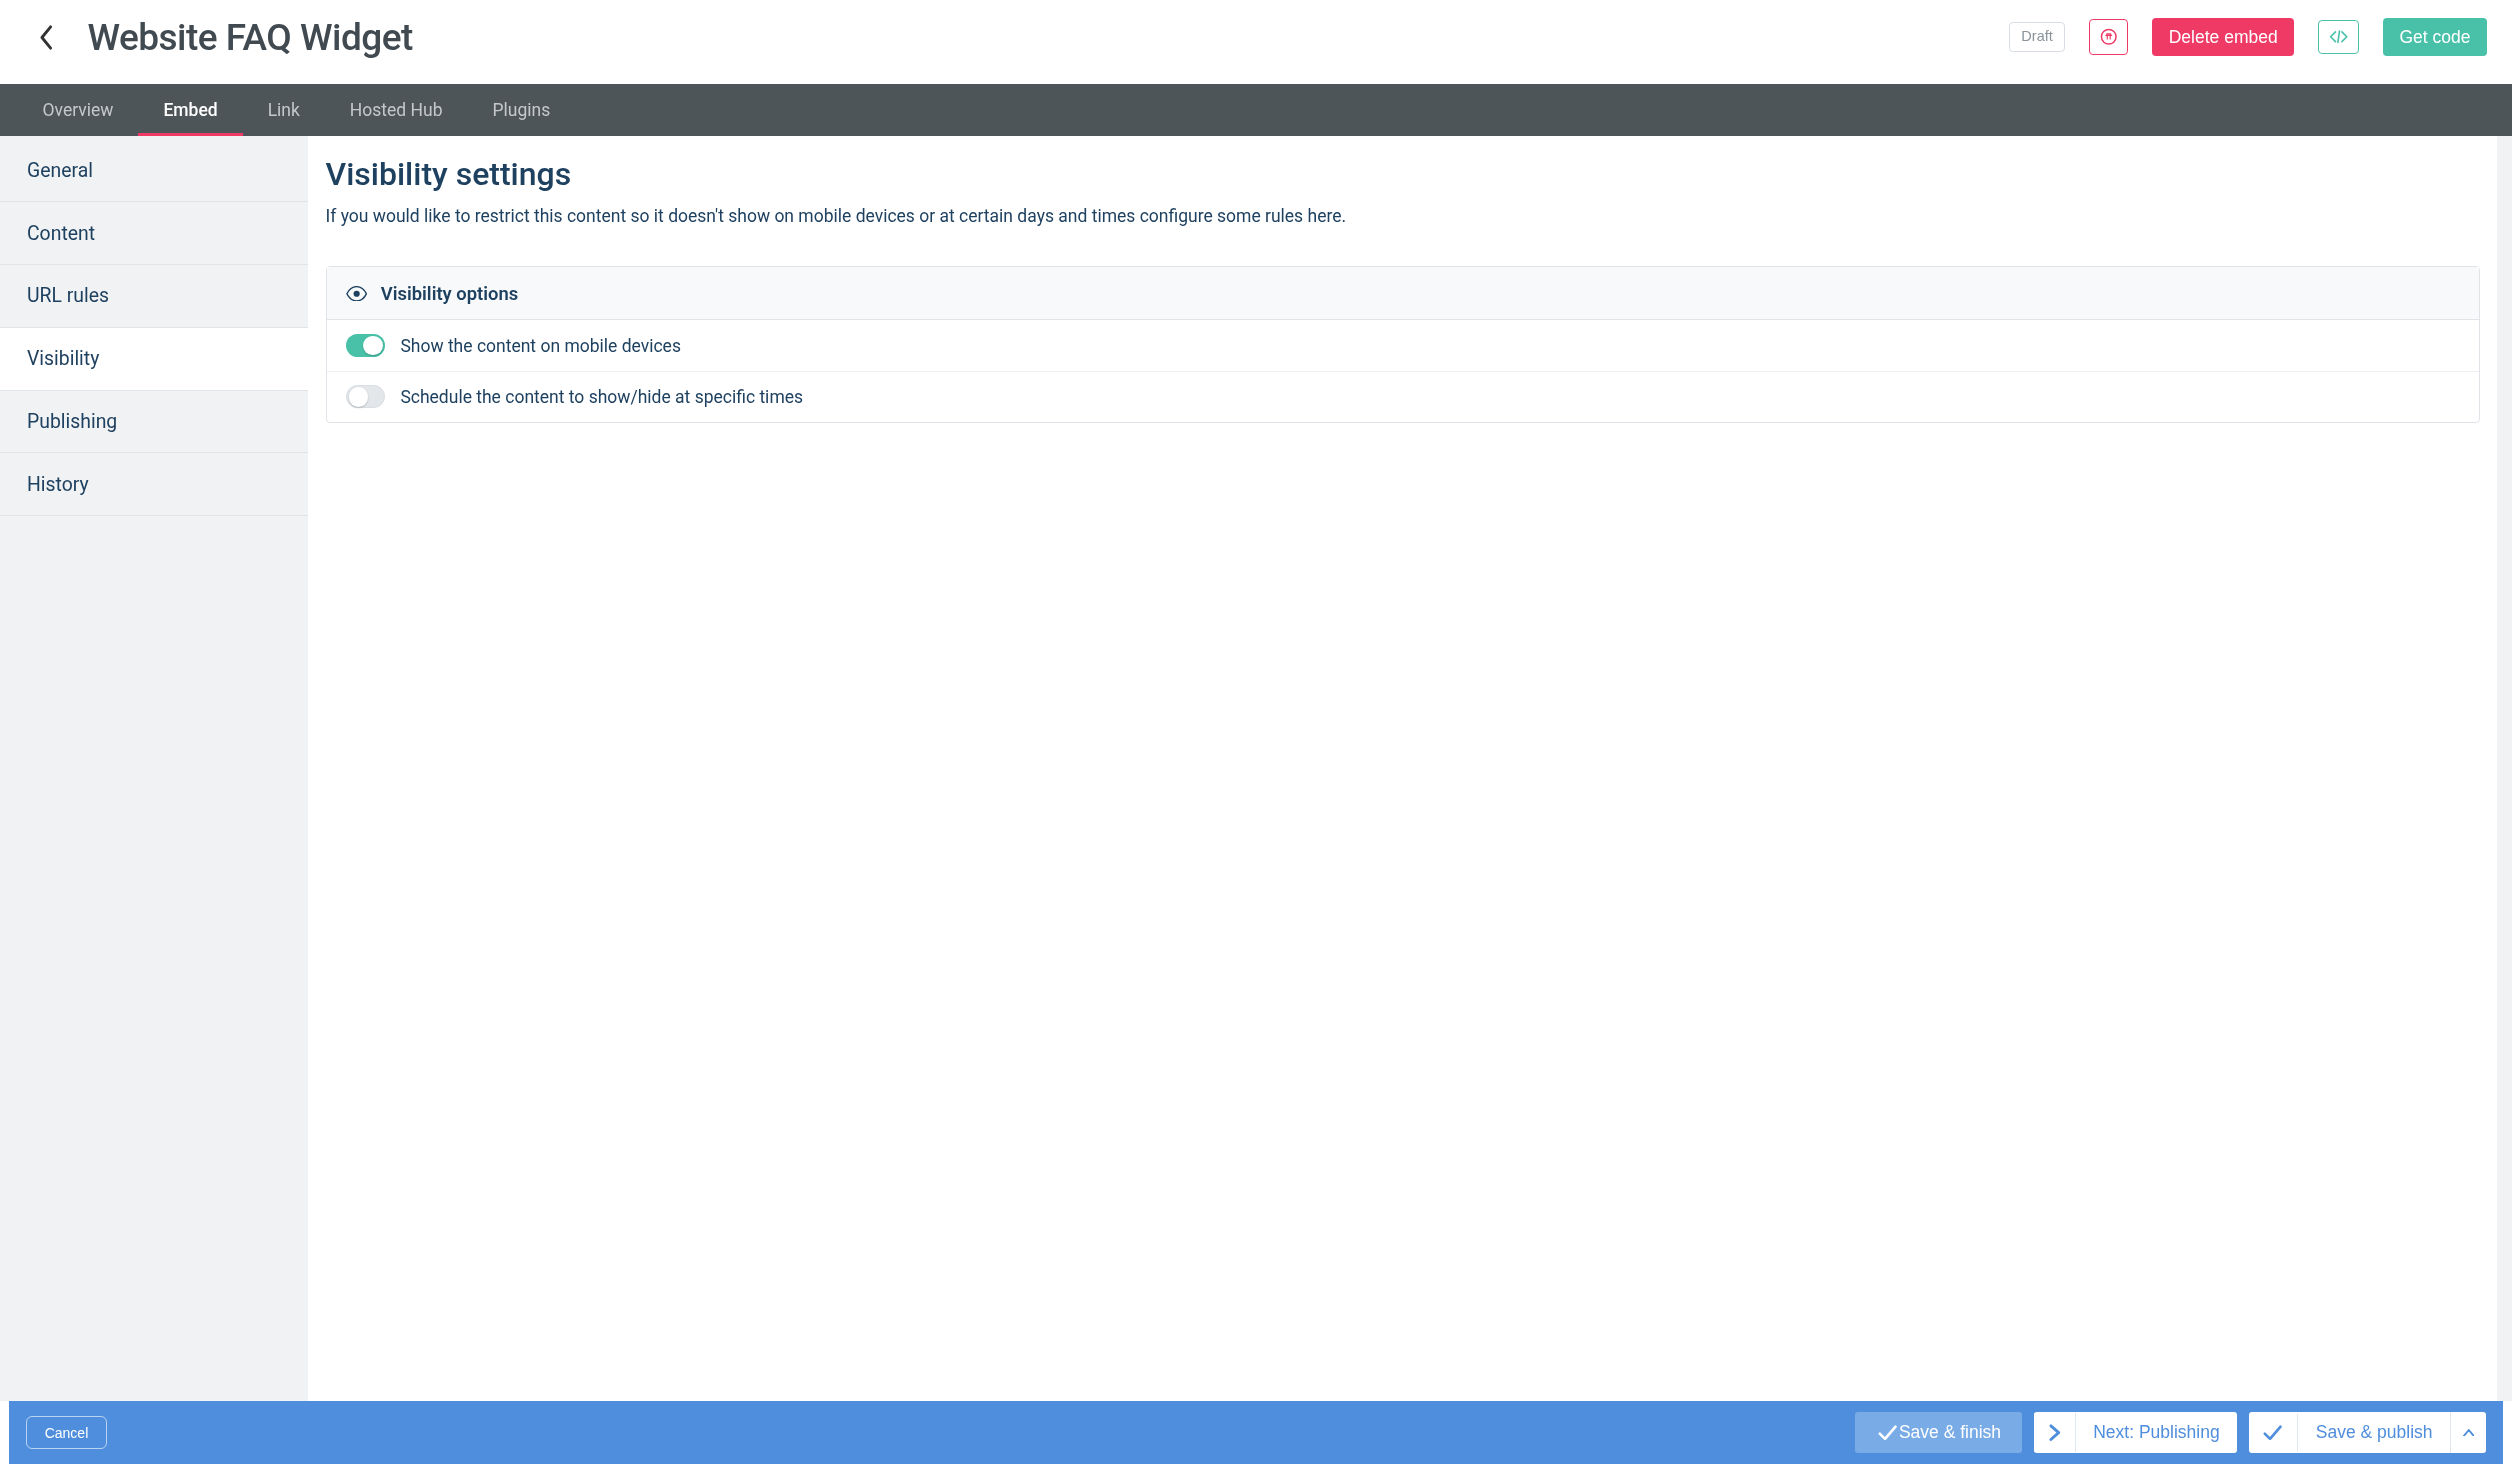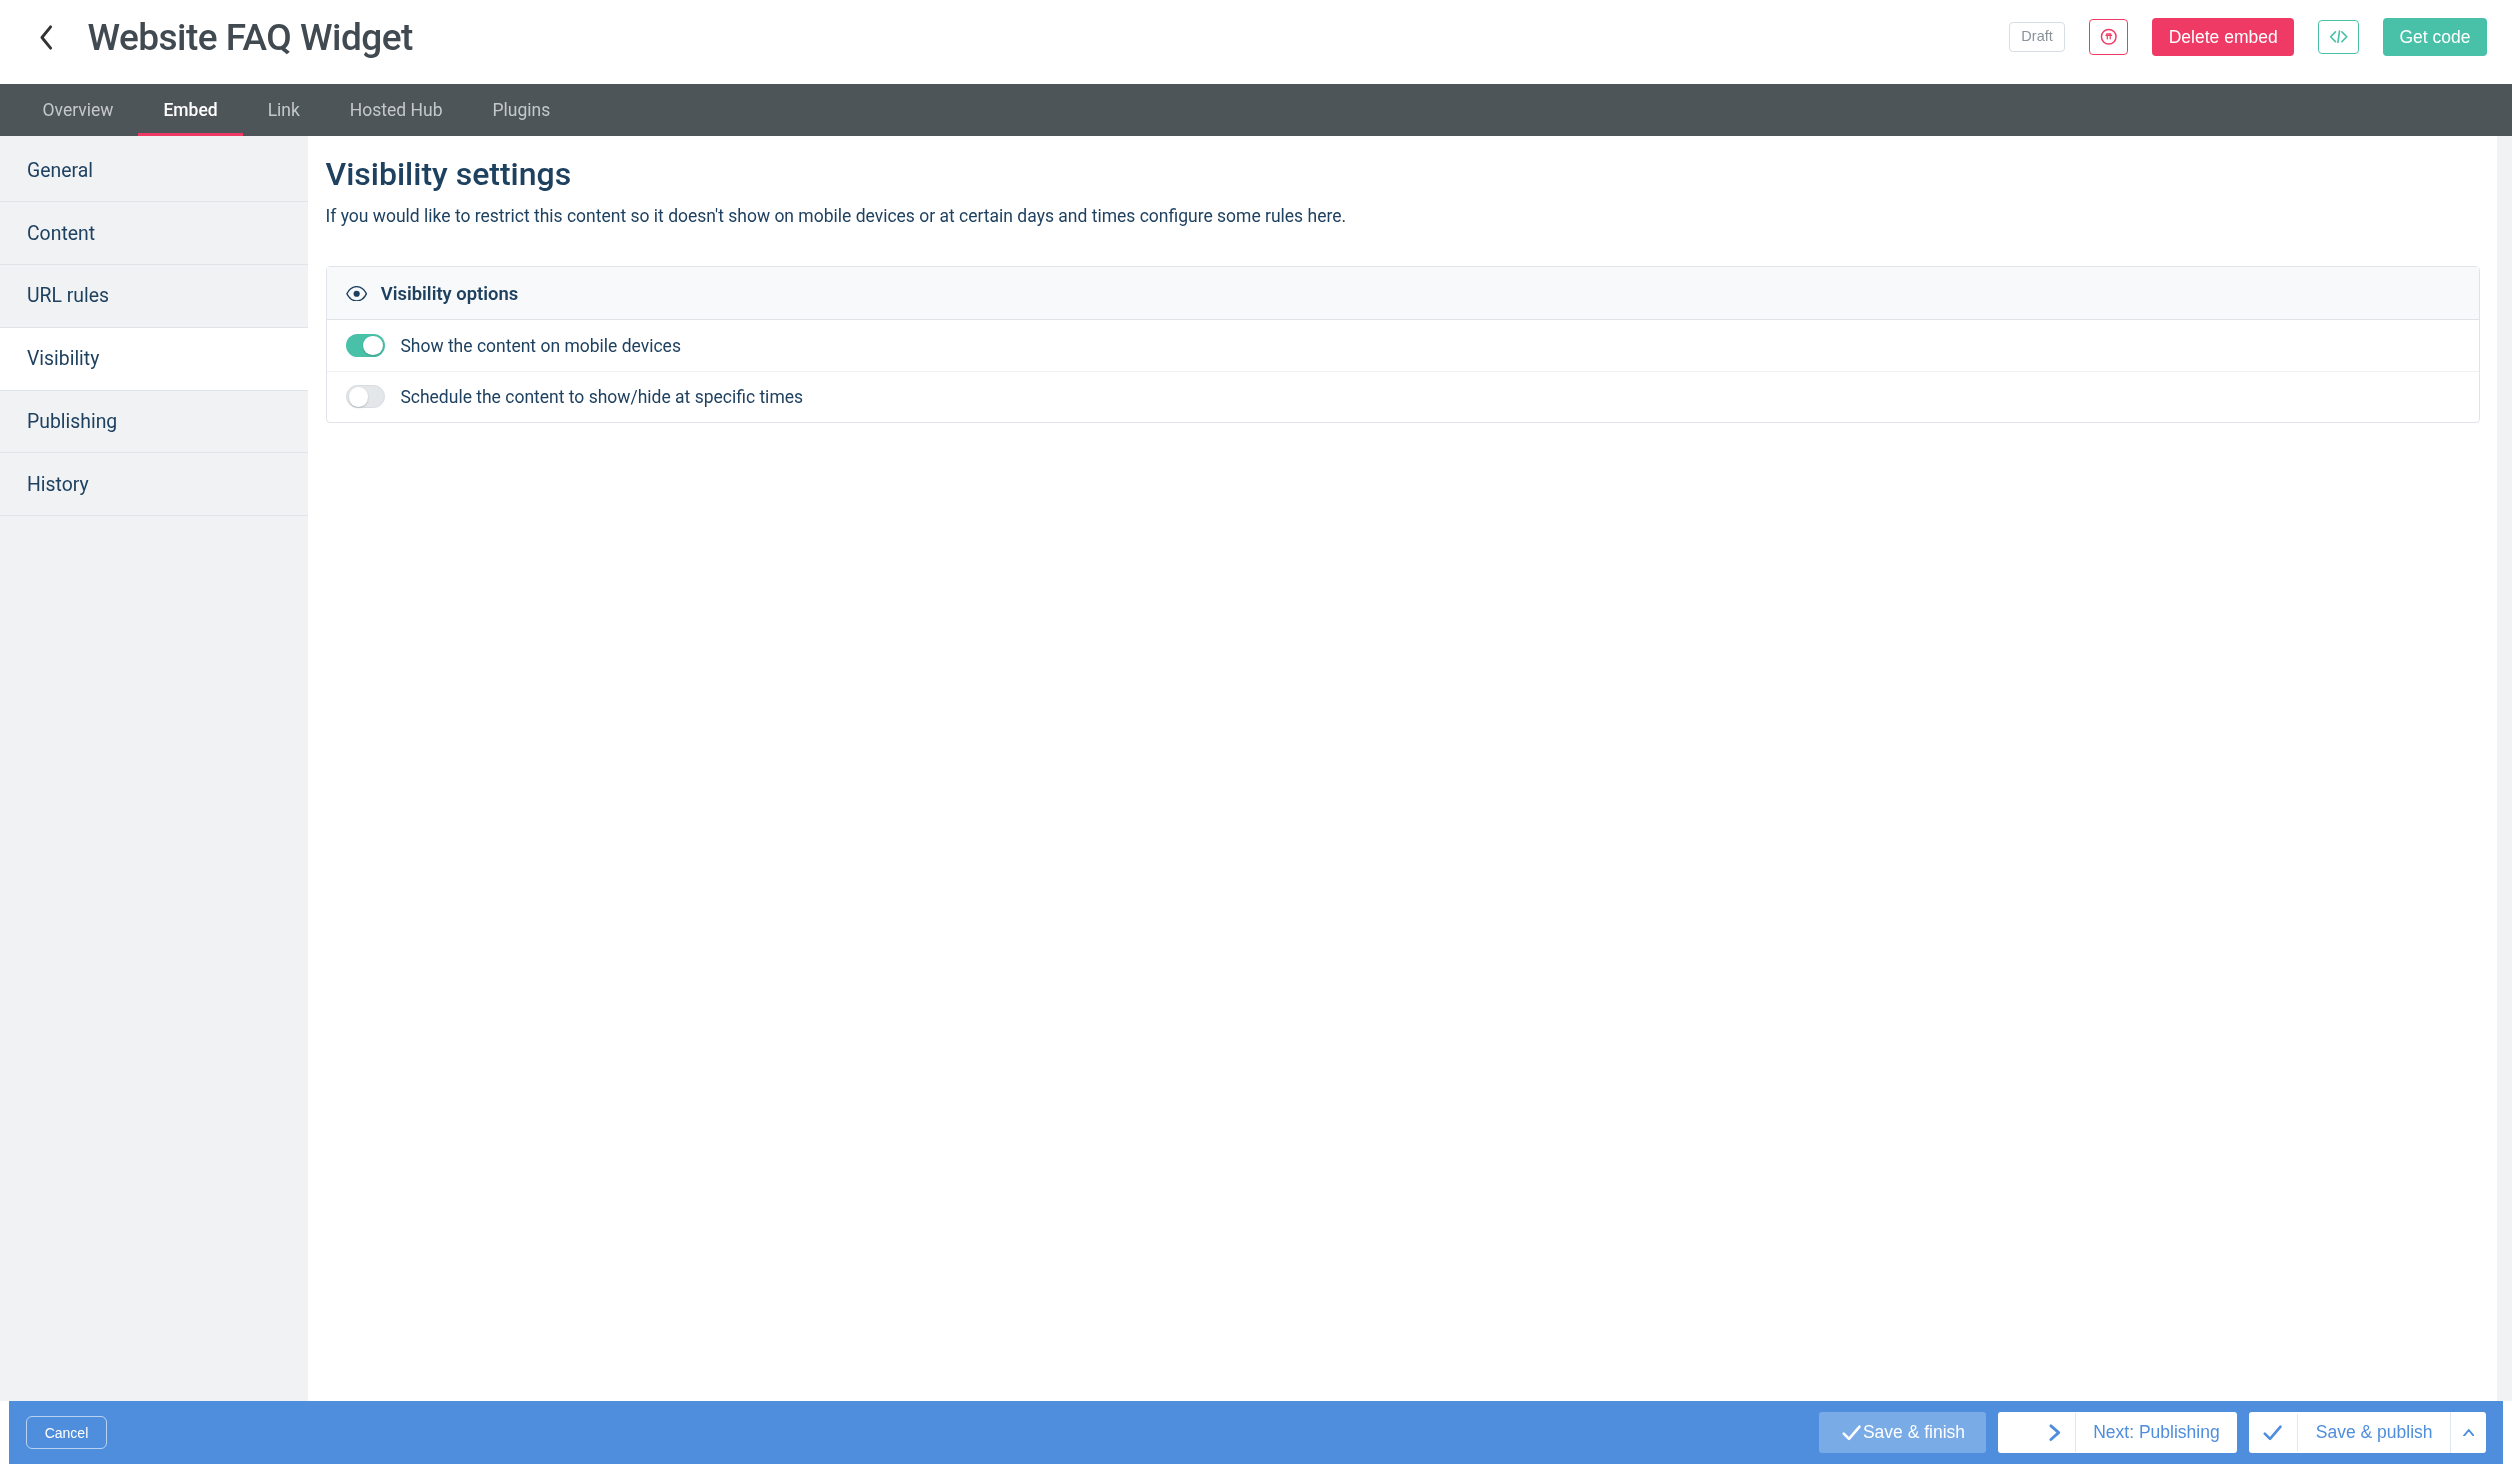--- a/index.html
+++ b/index.html
@@ -40,21 +40,21 @@
   .toggle .knob { width:19.4px; height:19.4px; border-radius:50%; background:#fff; position:absolute; top:1.9px; box-shadow:0 1px 1.9px rgba(0,0,0,0.2); transition:left .15s; }
   .toggle.on { background:#48c1a8; }
   .toggle.on .knob { left:17.5px; }
   .toggle.off { background:#e4e7ea; border:1px solid #d7dde2; }
   .toggle.off .knob { left:1.9px; top:1px; }
   
   .footer { background:#4f8edc; display:flex; align-items:center; padding:11.6px 17.5px; gap:11.6px; margin:0 8.7px 8.7px 8.7px; }
   .footer .spacer { flex:1; }
   .btn-cancel { background:transparent; border:1px solid rgba(255,255,255,0.6); color:#fff; font-size:14px; padding:7.8px 17.5px; border-radius:6px; cursor:pointer; }
   .btn-save-finish { background:#79abe6; color:#fff; font-size:17.5px; border:none; padding:9.7px 21.3px; border-radius:2.9px; display:inline-flex; align-items:center; gap:1px; cursor:pointer; }
-  .btn-next { background:#fff; color:#4f8edc; font-size:17.5px; border:none; border-radius:2.9px; display:inline-flex; align-items:center; cursor:pointer; overflow:hidden;padding-left:36px; }
+  .btn-next { background:#fff; color:#4f8edc; font-size:17.5px; border:none; border-radius:2.9px; display:inline-flex; align-items:center; cursor:pointer; overflow:hidden; }
   .btn-next .icon-part { background:#fff; padding:9.7px 13.6px; display:inline-flex; align-items:center; color:#4f8edc; border-right:1px solid #e1e8f2; }
   .btn-next .text-part { padding:9.7px 17.5px; }
   .btn-publish-group { display:inline-flex; }
   .btn-publish { background:#fff; color:#4f8edc; font-size:17.5px; border:none; border-radius:2.9px 0 0 2.9px; display:inline-flex; align-items:center; cursor:pointer; }
   .btn-publish .icon-part { padding:9.7px 13.6px; display:inline-flex; align-items:center; color:#4f8edc; border-right:1px solid #e1e8f2; }
   .btn-publish .text-part { padding:9.7px 17.5px; }
   .btn-publish-caret { background:#fff; color:#4f8edc; border:none; border-left:1px solid #e1e8f2; border-radius:0 2.9px 2.9px 0; padding:9.7px 11.6px; cursor:pointer; display:inline-flex; align-items:center; }
   svg { display:block; }
 </style>
 </head>

